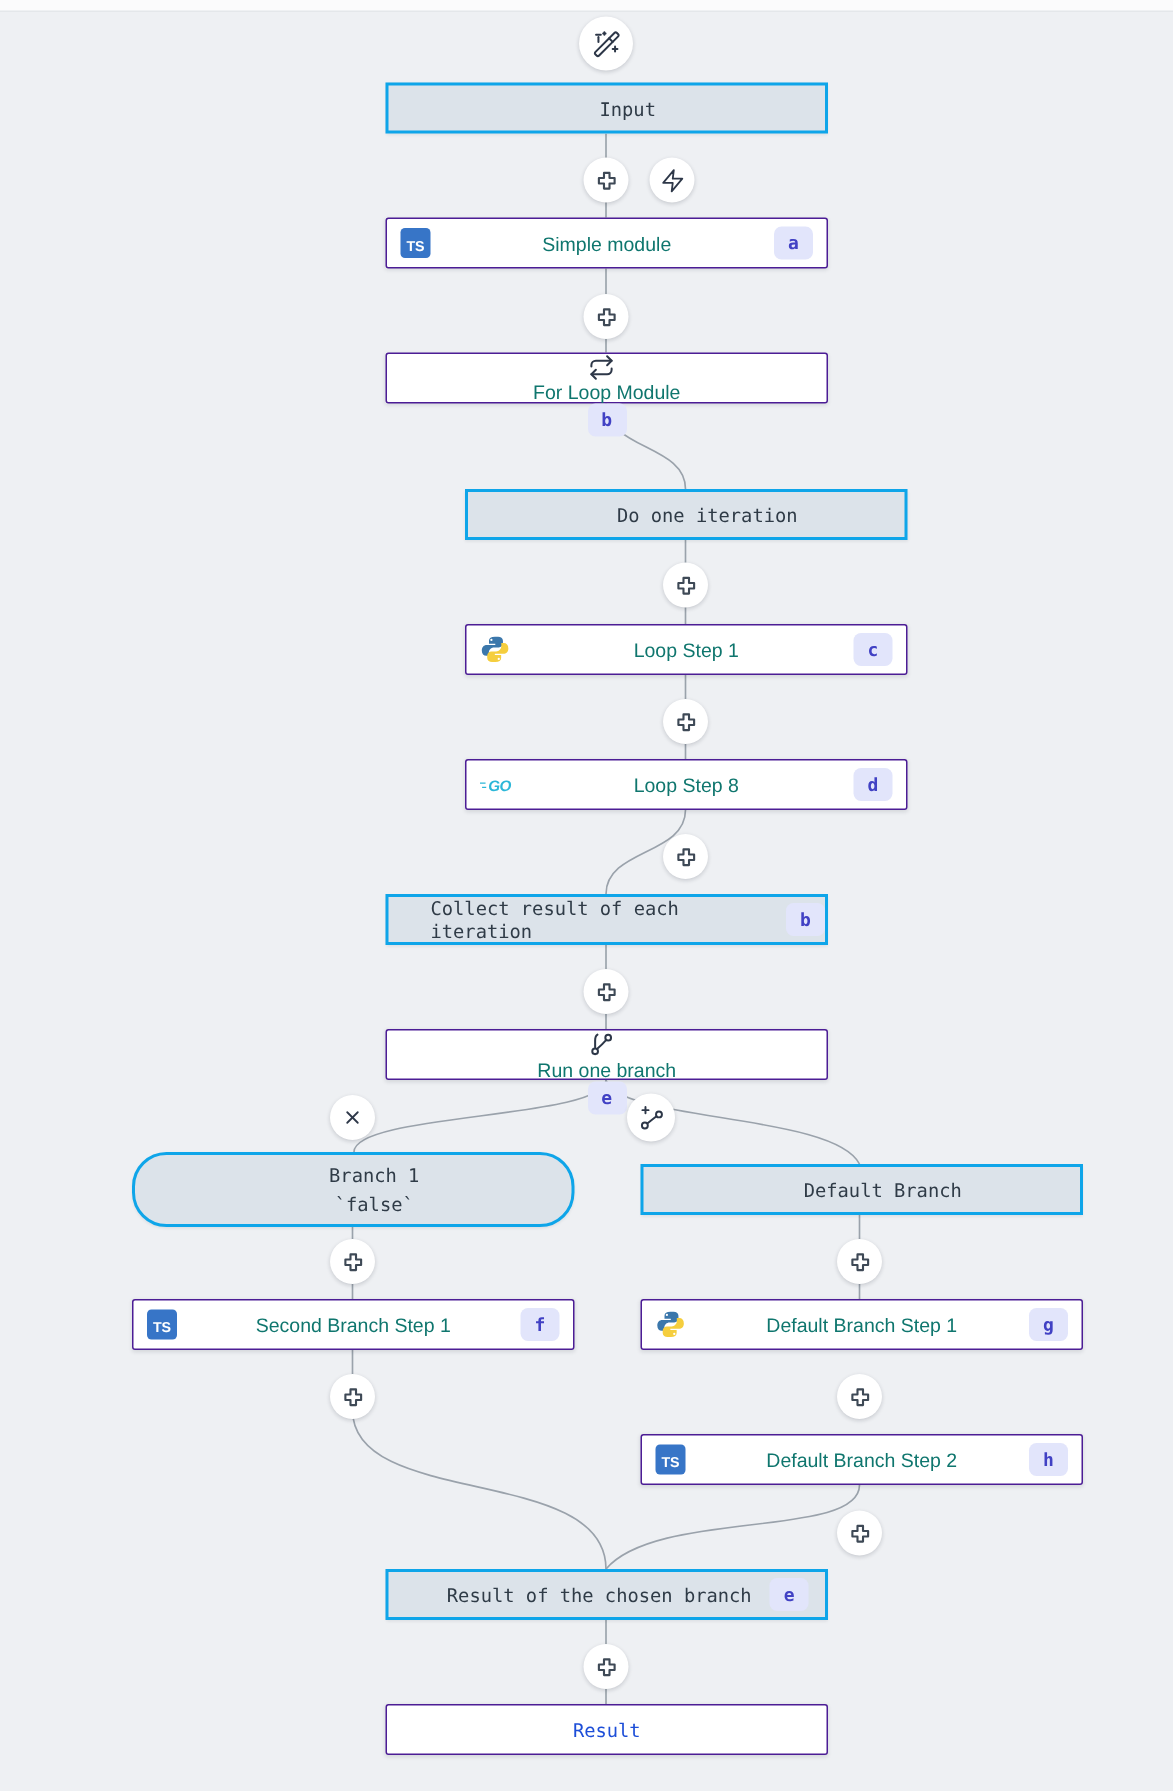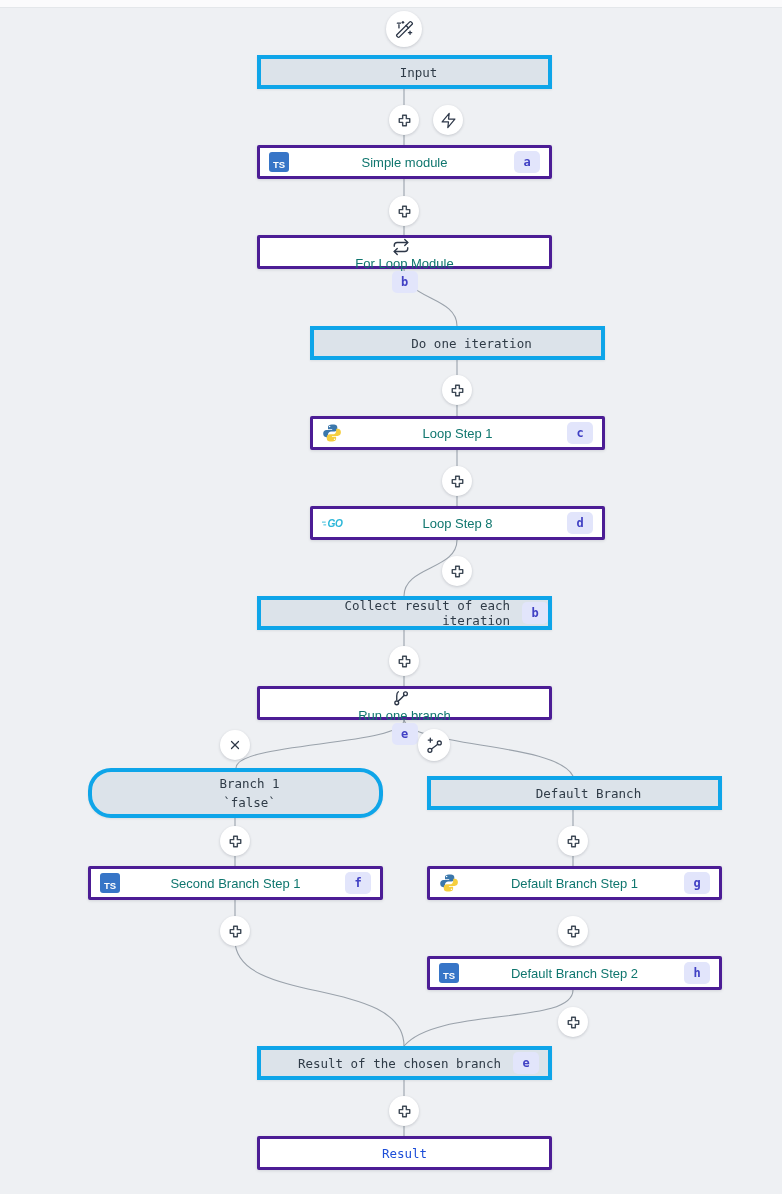--- a/index.html
+++ b/index.html
@@ -11,28 +11,28 @@
   .topbar{
     position:absolute;left:0;top:0;width:782px;height:7px;
     background:#fbfbfc;border-bottom:1px solid #e4e7ea;z-index:4;
   }
   #edges{position:absolute;left:0;top:0;z-index:1;}
   .node{
     position:absolute;width:295px;height:34px;box-sizing:border-box;
     display:flex;align-items:center;justify-content:center;z-index:2;
   }
   .header-node{
-    background:#dce3ea;border:4px solid #0ea5e9;color:#2f3b47;
+    background:#dce3ea;border:2px solid #0ea5e9;color:#2f3b47;
     font-family:"DejaVu Sans Mono", monospace;font-size:12.5px;
     box-shadow:0 1px 2px rgba(16,24,40,.08);
     padding-left:28px;
   }
-  .header-node .hrow{display:flex;align-items:center;gap:12px;text-align:right;}
+  .header-node .hrow{display:flex;align-items:center;gap:12px;}
   .module-node{
-    background:#ffffff;border:3px solid #4c1d95;border-radius:2px;
+    background:#ffffff;border:1px solid #4c1d95;border-radius:2px;
     color:#3a4450;font-size:13px;padding:0 9px;
     justify-content:space-between;
     box-shadow:0 1px 3px rgba(16,24,40,.12);
   }
   .module-node .mlabel{flex:1;text-align:center;color:#0f766e;}
   .licon{width:26px;display:flex;align-items:center;justify-content:flex-start;}
   .badge{
     min-width:26px;height:22px;background:#e2e5fb;color:#4141c4;
     border-radius:5px;font-family:"DejaVu Sans Mono", monospace;
     font-weight:bold;font-size:12px;display:flex;align-items:center;

